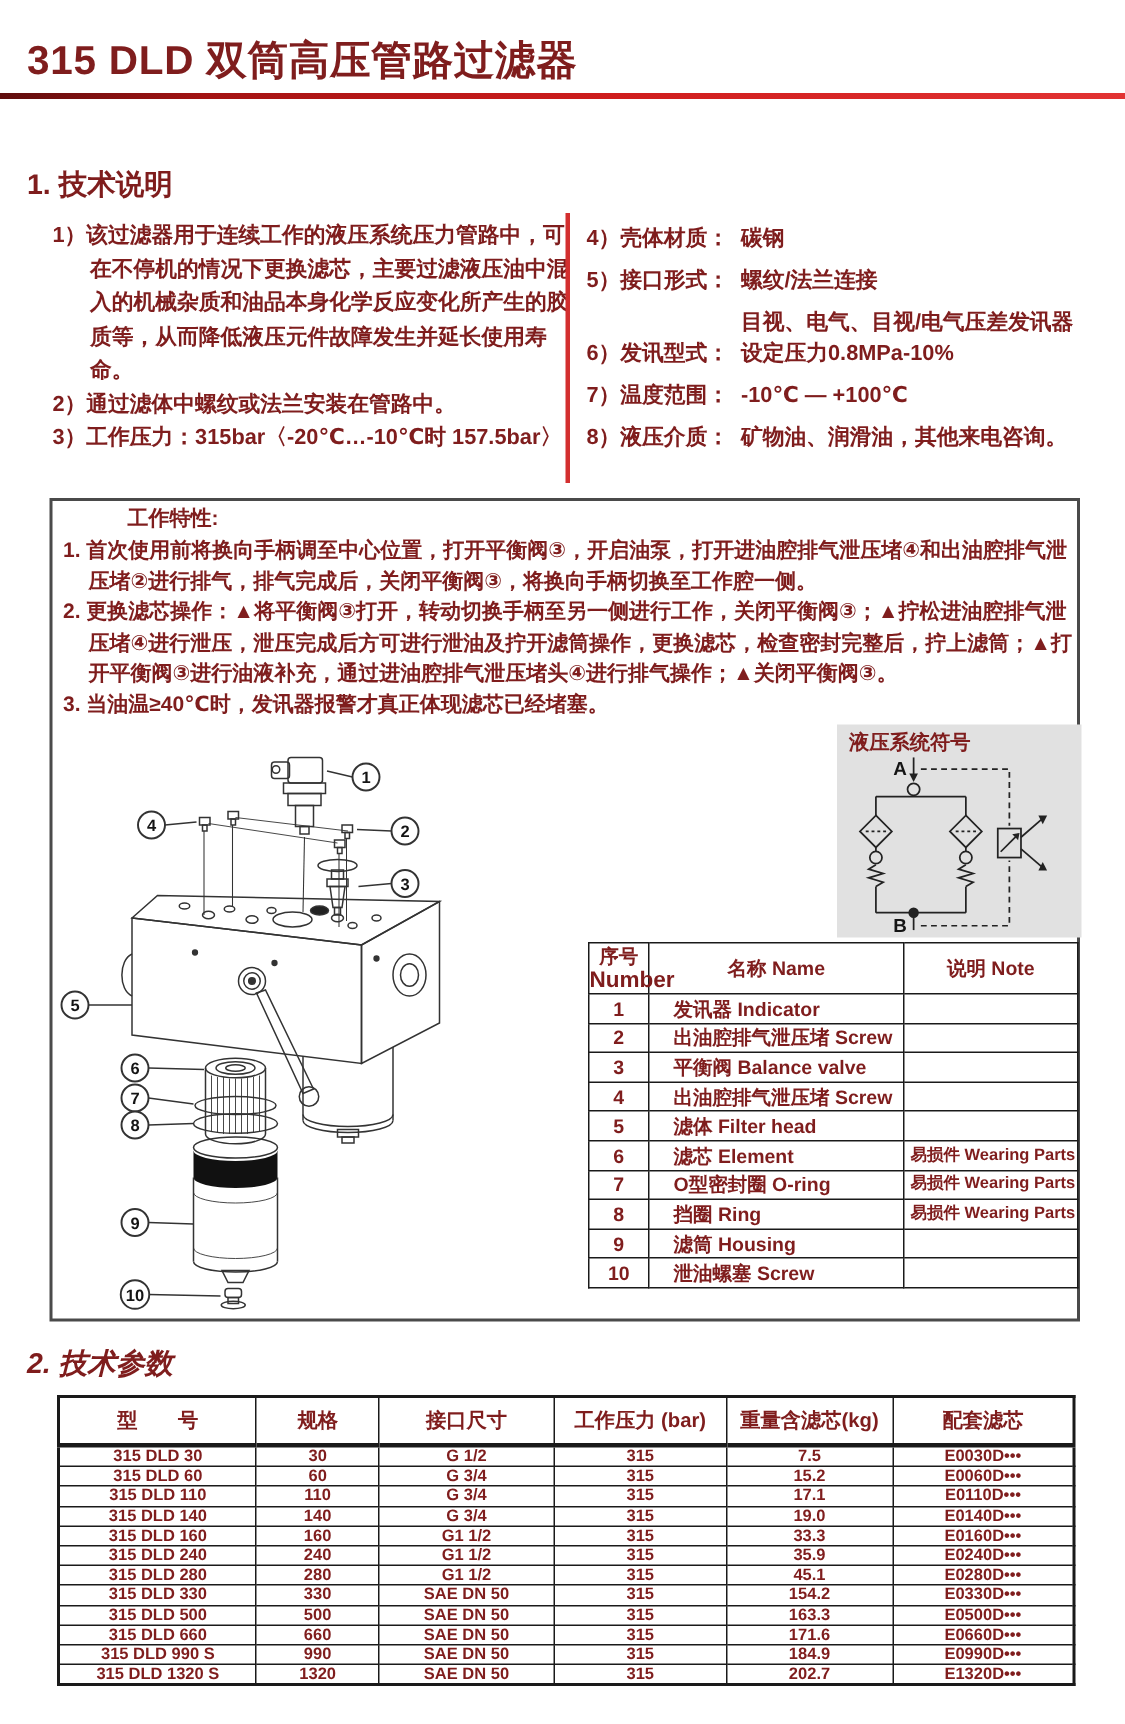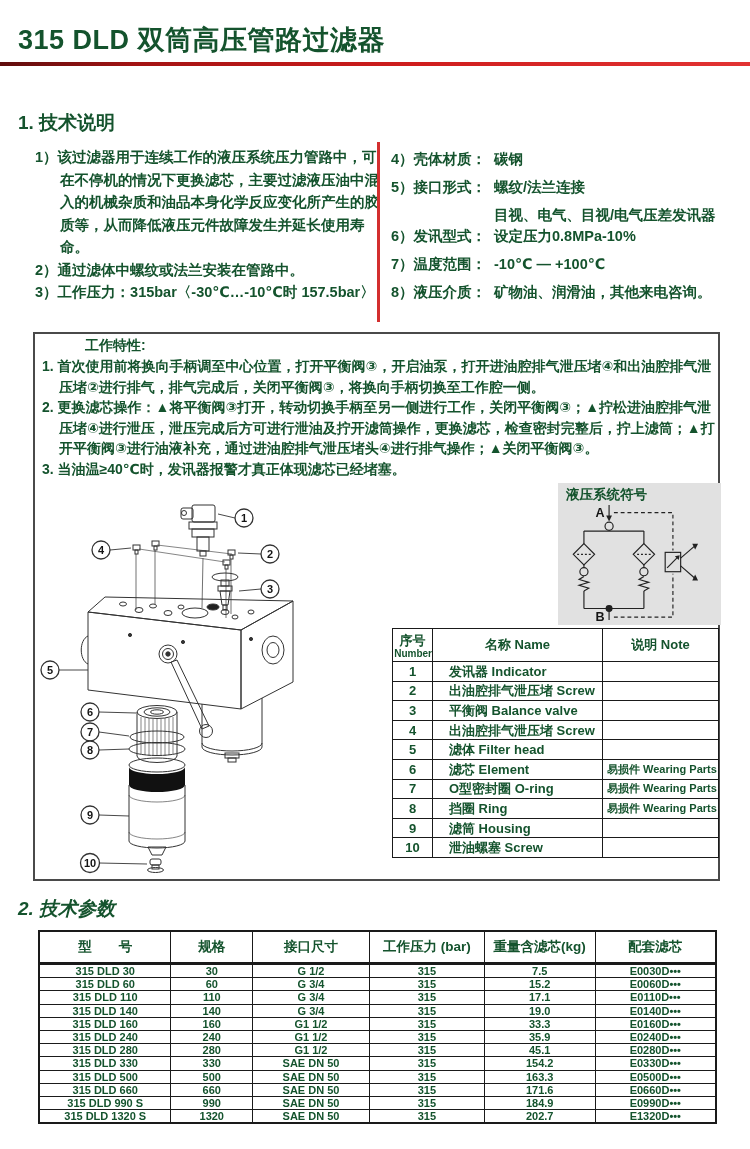--- a/index.html
+++ b/index.html
@@ -1,18 +1,18 @@
 <!DOCTYPE html>
 <html><head>
 <meta charset="utf-8">
 <style>
   html,body { margin:0; padding:0; background:#ffffff; }
   .page {
     position:relative; width:750px; height:1149px; background:#ffffff;
-    font-family:"Liberation Sans","DejaVu Sans",sans-serif; color:#14532d;
+    font-family:"Liberation Sans","DejaVu Sans",sans-serif; color:#7f1d1d;
     overflow:hidden;
   }
   
   .title { position:absolute; left:18px; top:22px; font-size:27px; font-weight:bold; letter-spacing:0.5px; }
   .red-rule { position:absolute; left:0; top:62px; width:750px; height:4px;
     background:linear-gradient(90deg,#5f0d0d 0%,#a31313 18%,#cf1d1d 55%,#e23333 100%); }
   
   .sec-heading { position:absolute; font-size:19px; font-weight:bold; }
   #sec1-heading { left:18px; top:110px; }
   .col-left { position:absolute; left:35px; top:146px; width:345px;
@@ -35,21 +35,21 @@
   .symbol-box { position:absolute; left:523px; top:149px; width:163px; height:142px; background:#e1e1e1; }
   .symbol-title { font-size:13.5px; font-weight:bold; padding:3px 0 0 8px; }
   .symbol-box svg { display:block; margin-left:4px; }
   
   .diagram-svg { position:absolute; left:0px; top:166px; }
   
   .parts-table { position:absolute; left:357px; top:294px; width:326px;
     border-collapse:collapse; table-layout:fixed; font-weight:bold; }
   .parts-table th, .parts-table td { border:1.6px solid #1a1a1a; padding:0; }
   .parts-table th { height:32px; font-size:13px; }
-  .parts-table .th-no-en { display:block; font-size:10px; font-weight:bold; margin-top:-2px;text-align:right; }
+  .parts-table .th-no-en { display:block; font-size:15px; font-weight:bold; margin-top:-2px;text-align:right; }
   .parts-table td { height:18.6px; font-size:13px; line-height:15px; }
   .parts-table td.c-no { text-align:center; }
   .parts-table td.c-name { padding-left:16px; }
   .parts-table td.c-note { padding-left:4px; font-size:11px; }
   
   #sec2-heading { left:18px; top:896px;font-style:italic; }
   .params-table { position:absolute; left:38px; top:930px; width:679px;
     border:2.5px solid #1a1a1a; border-collapse:collapse; table-layout:fixed;
     font-weight:bold; }
   .params-table th { height:22px; font-size:13.5px; border:1.6px solid #1a1a1a;
@@ -67,21 +67,21 @@
 
   <div class="title">315 DLD 双筒高压管路过滤器</div>
   <div class="red-rule"></div>
 
   <div id="sec1-heading" class="sec-heading">1. 技术说明</div>
 
   <div class="col-left">
 
   <p>1）该过滤器用于连续工作的液压系统压力管路中，可在不停机的情况下更换滤芯，主要过滤液压油中混入的机械杂质和油品本身化学反应变化所产生的胶质等，从而降低液压元件故障发生并延长使用寿命。</p>
       <p>2）通过滤体中螺纹或法兰安装在管路中。</p>
-      <p>3）工作压力：315bar〈-30℃…-10℃时 157.5bar〉</p>
+      <p>3）工作压力：315bar〈-20℃…-10℃时 157.5bar〉</p>
     </div>
 
   <div class="red-divider"></div>
 
   <div class="col-right">
 
       <div class="cr-item">
         <span class="cr-label">4）壳体材质：</span>
         <span class="cr-value"><span>碳钢</span><span class="cr-value2"></span></span>
       </div>

